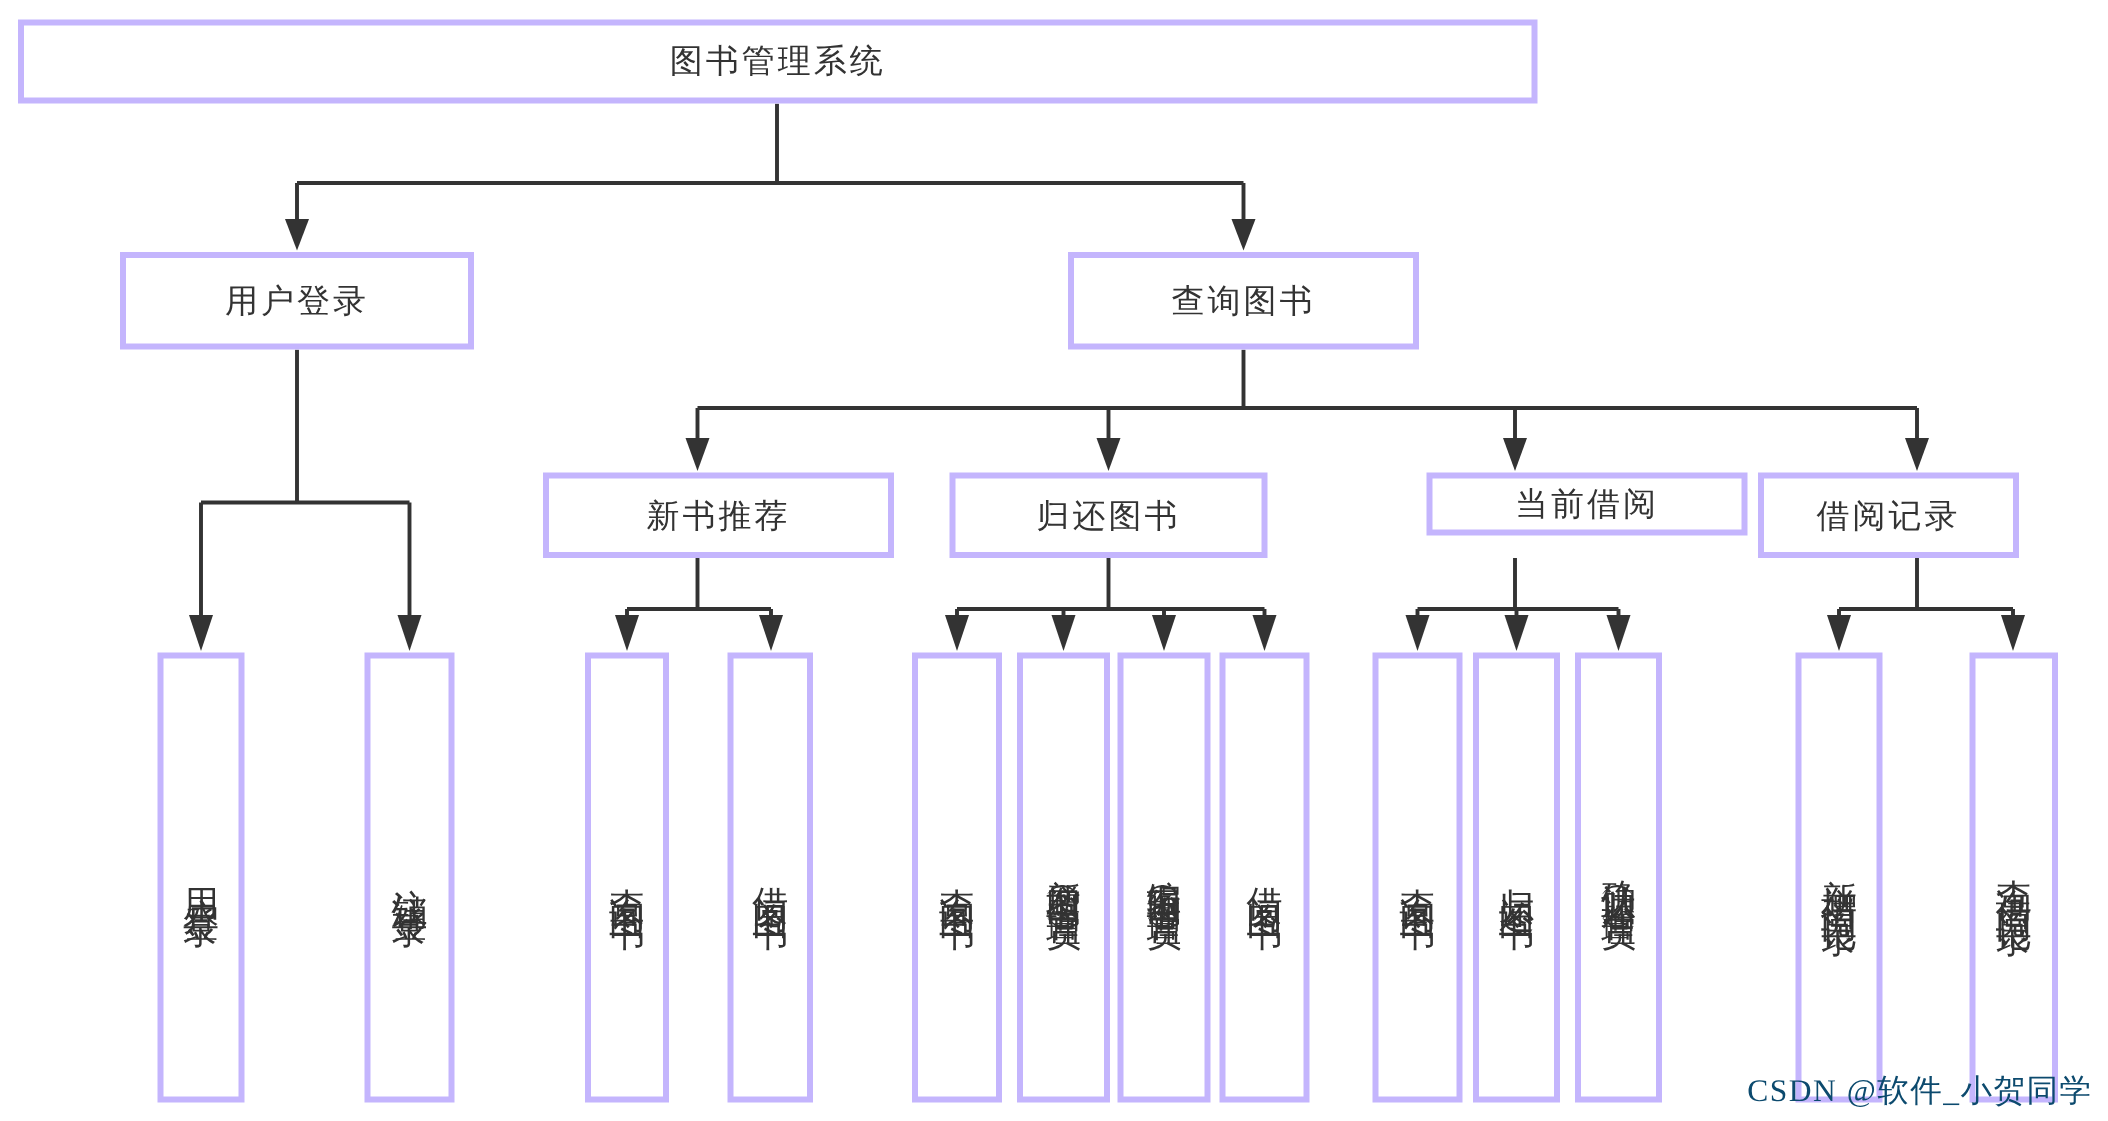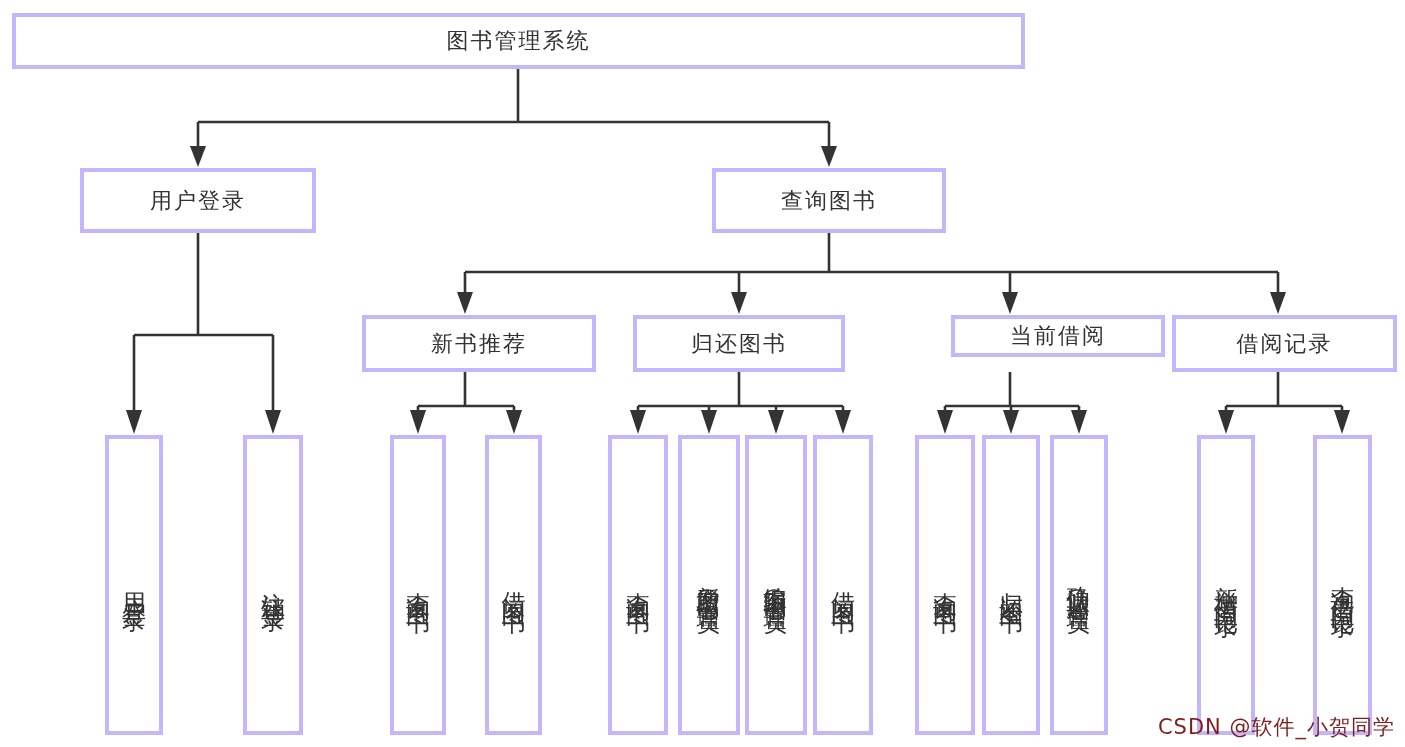--- a/index.html
+++ b/index.html
@@ -50,23 +50,24 @@
   .vlabel.small {
     font-size: 23px;
     letter-spacing: 0.16em;
   }
   #watermark {
     position: absolute;
     right: 10px;
     bottom: 6px;
     z-index: 3;
     font-size: 21px;
-    color: #7f1d1d;
+    color: #0c4a6e;
     letter-spacing: 1px;
     white-space: nowrap;
+    font-family: Liberation Serif, serif;
   }
 </style>
 </head>
 <body>
 
 <svg id="connectors" viewBox="0 0 1405 747" xmlns="http://www.w3.org/2000/svg">
   <g stroke="#333333" stroke-width="2.6" fill="none">
 
     <path d="M518,69 L518,122 M198,122 L829,122 M198,122 L198,148 M829,122 L829,148"></path>
 
@@ -125,21 +126,21 @@
 
 <div class="node" style="left:362px;top:315px;width:234px;height:57px">
   <span class="hlabel">新书推荐</span>
 </div>
 <div class="node" style="left:633px;top:315px;width:212px;height:57px">
   <span class="hlabel">归还图书</span>
 </div>
 <div class="node" style="left:951px;top:315px;width:214px;height:42px">
   <span class="hlabel">当前借阅</span>
 </div>
-<div class="node" style="left:1172px;top:315px;width:225px;height:57px">
+<div class="node" style="left:1172px;top:315px;width:174px;height:57px">
   <span class="hlabel">借阅记录</span>
 </div>
 
 <div class="node" style="left:105px;top:435px;width:58px;height:300px">
   <span class="vlabel">用户登录</span>
 </div>
 <div class="node" style="left:243px;top:435px;width:60px;height:300px">
   <span class="vlabel">注销登录</span>
 </div>
 

